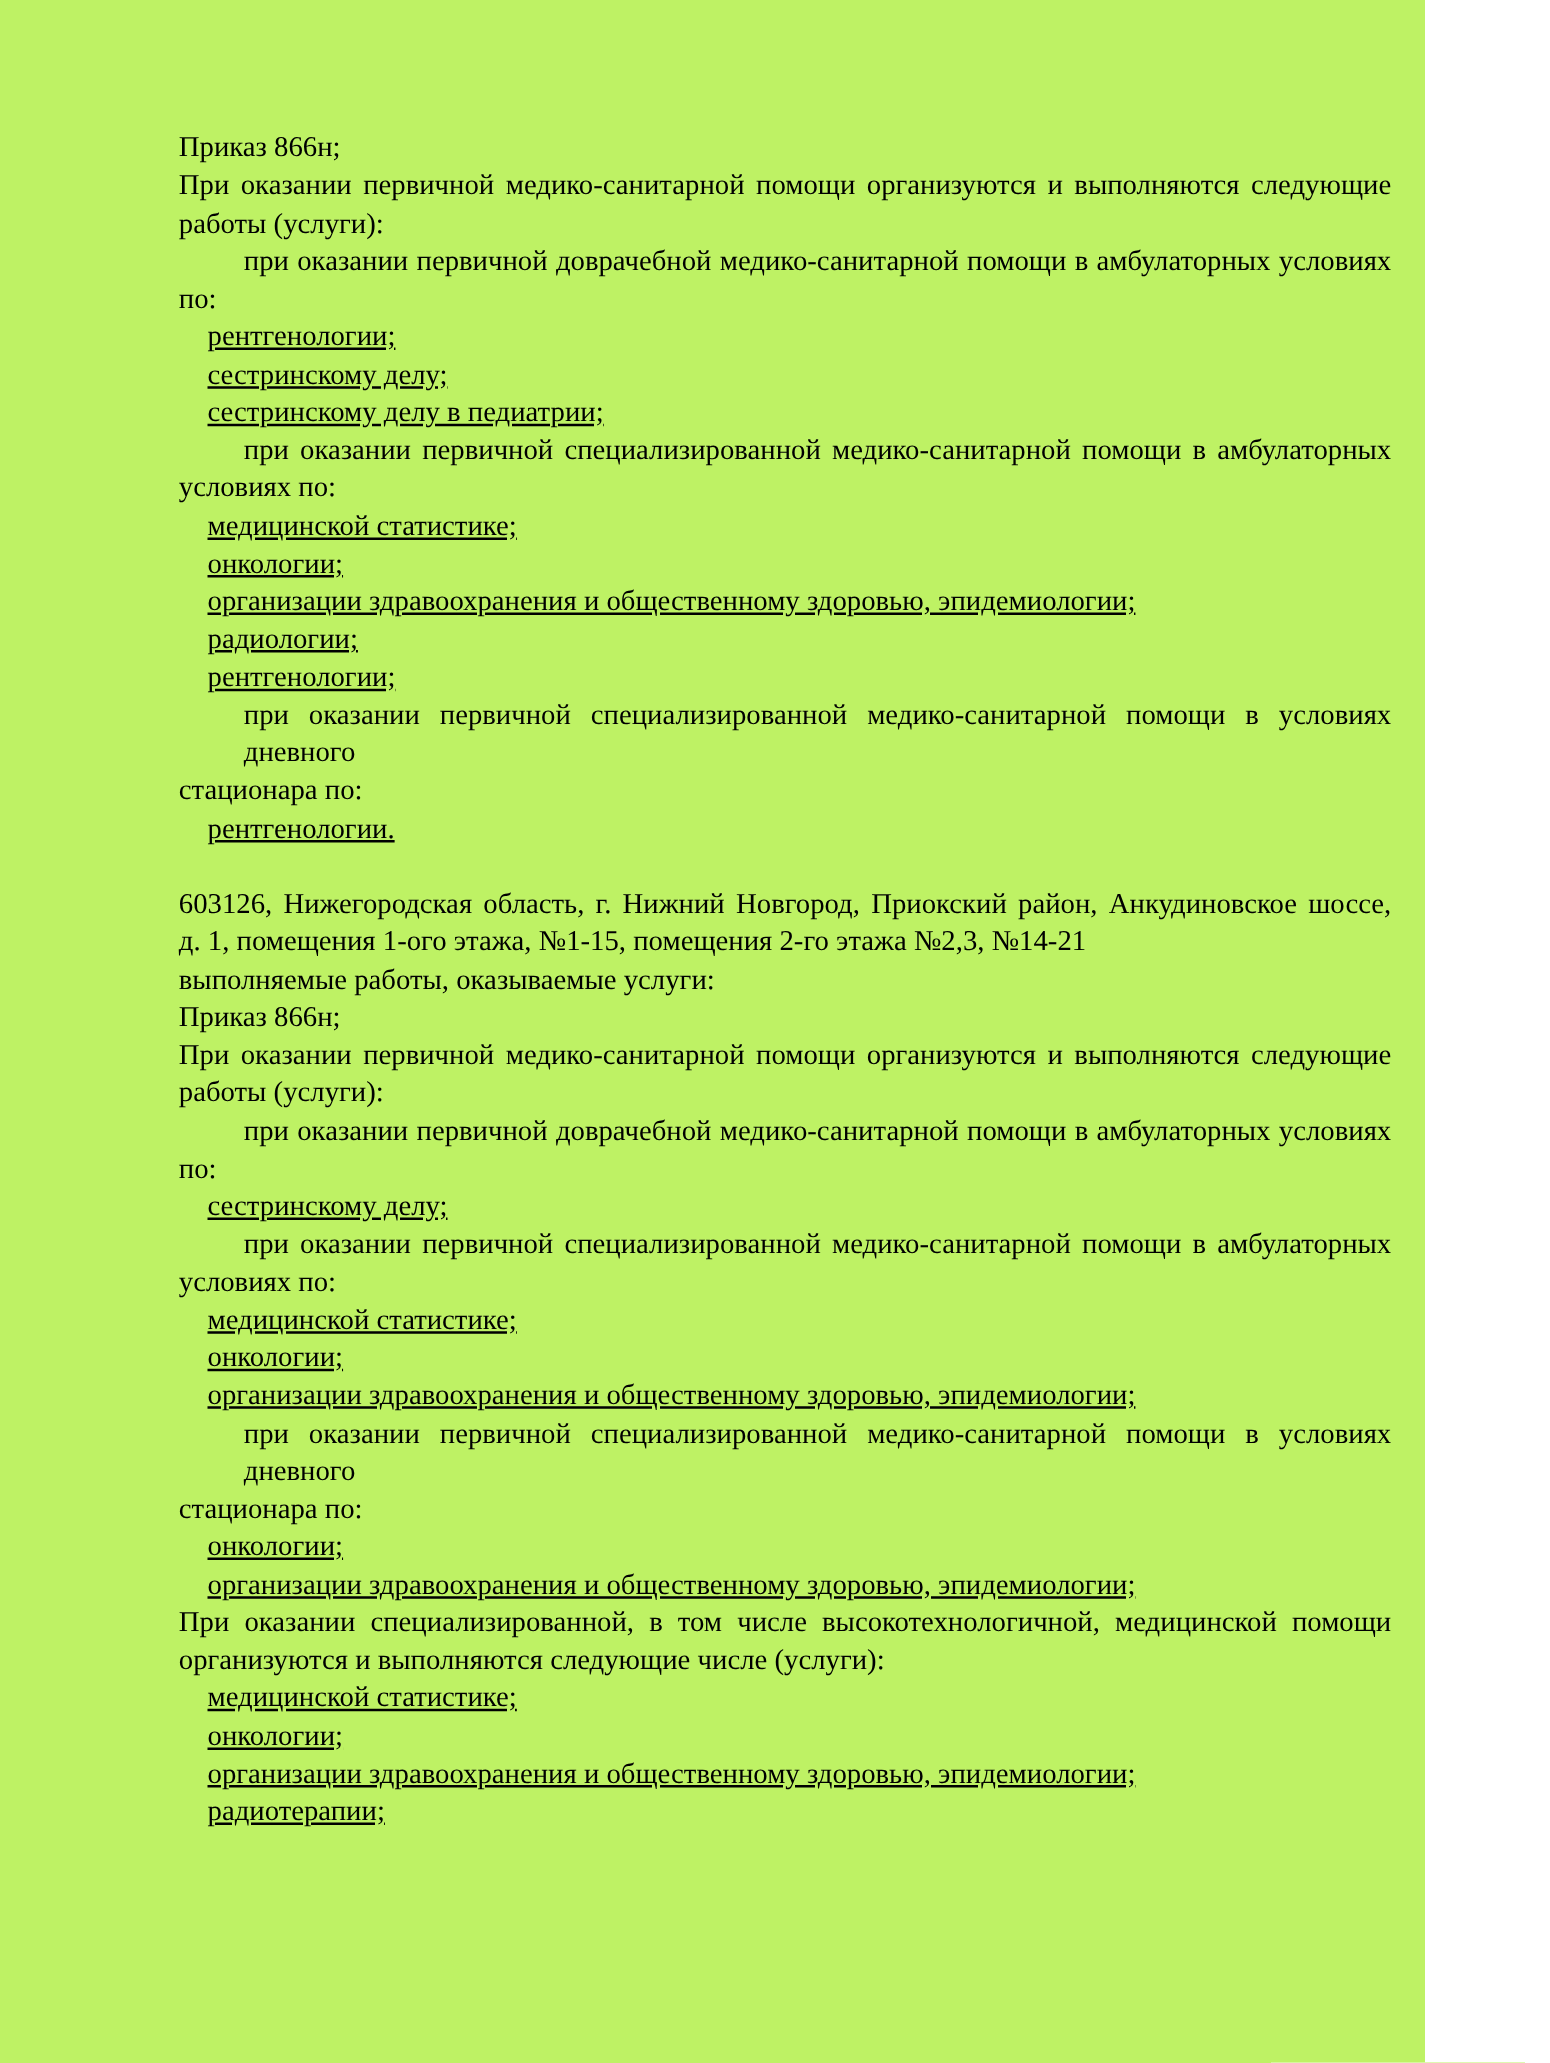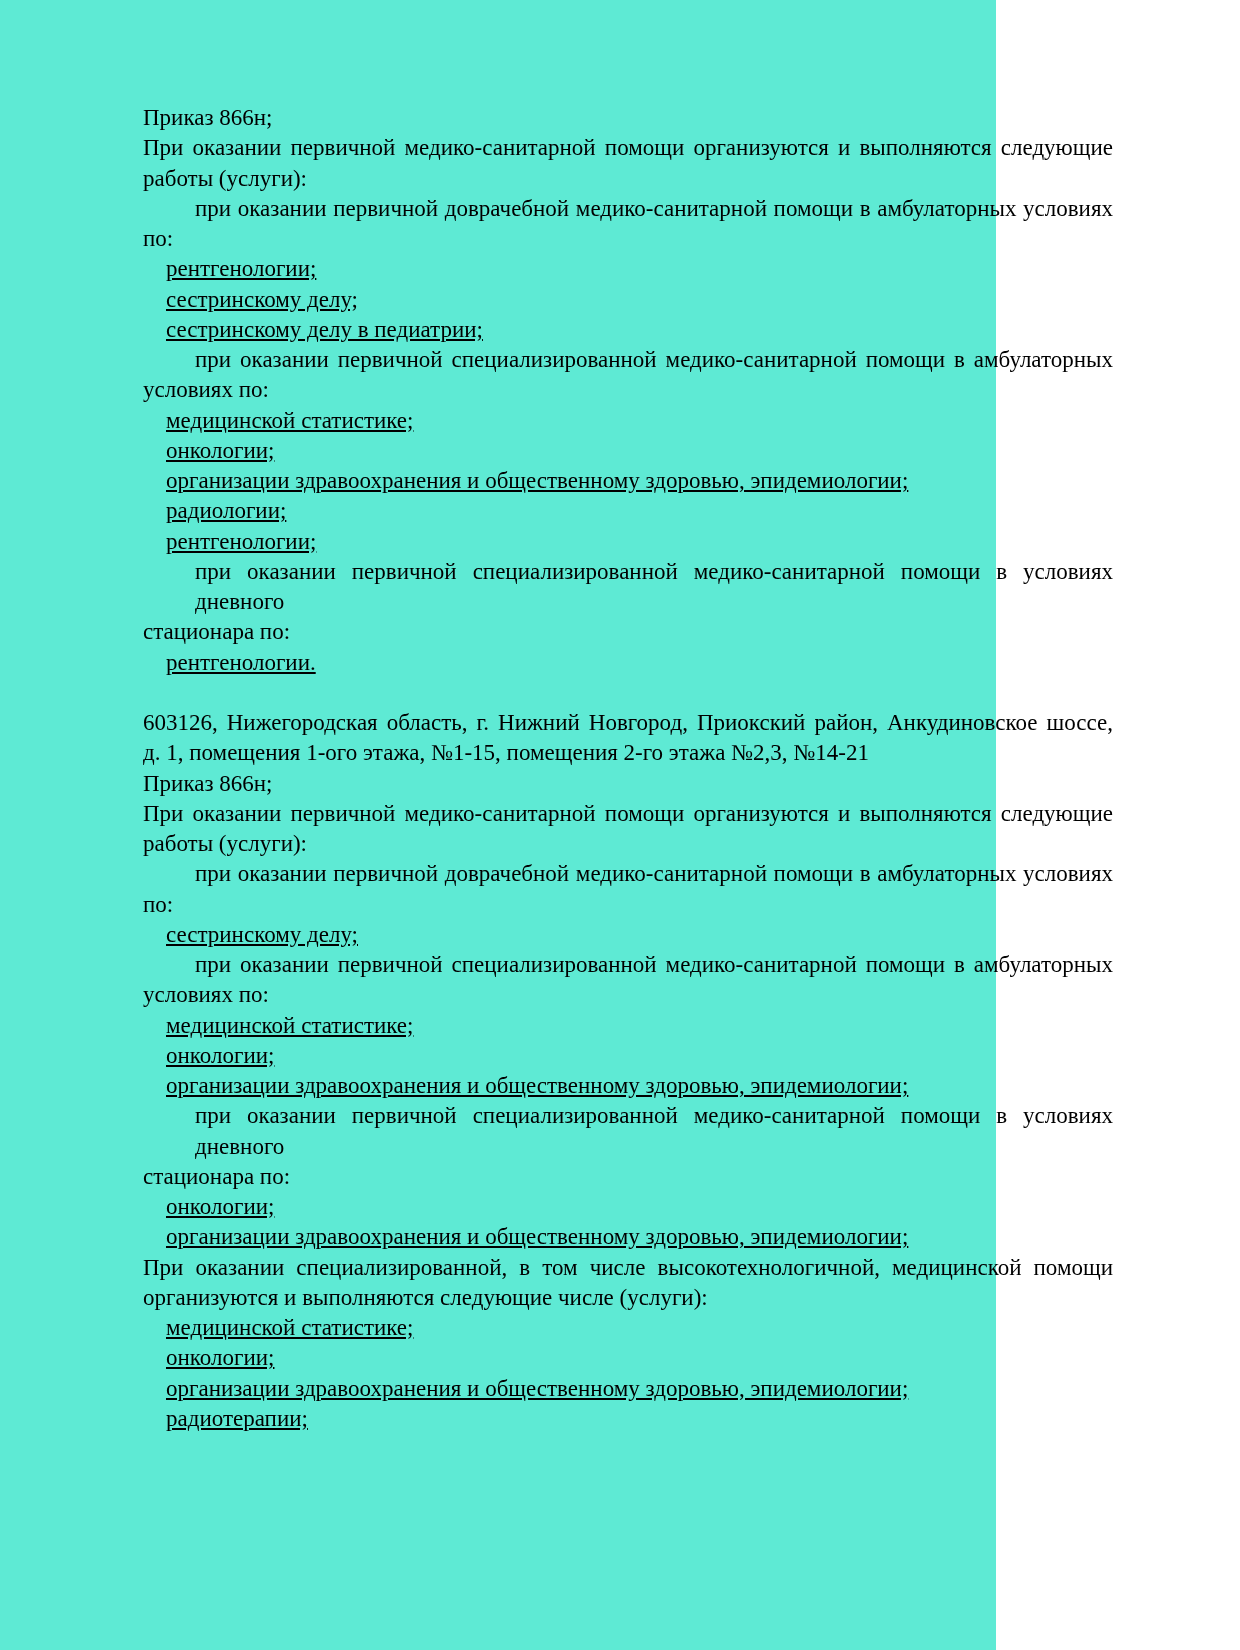--- a/index.html
+++ b/index.html
@@ -9,23 +9,23 @@
   body {
     width: 1240px;
     height: 1650px;
     background: #ffffff;
     color: #000000;
     font-family: "Liberation Serif", "DejaVu Serif", serif;
     overflow: hidden;
   }
   .page {
     position: relative;
-    width: 996px;
+    width: 1140px;
     height: 1650px;
-    background: #5eead4;
+    background: #bef264;
   }
   .doc {
     position: absolute;
     left: 143px;
     top: 103px;
     width: 970px;
     font-size: 23px;
     line-height: 30.25px;
     color: #000000;
   }
@@ -62,20 +62,21 @@
       <div class="line indent-2">онкологии;</div>
       <div class="line indent-2">организации здравоохранения и общественному здоровью, эпидемиологии;</div>
       <div class="line indent-2">радиологии;</div>
       <div class="line indent-2">рентгенологии;</div>
       <div class="line indent-1 fill">при оказании первичной специализированной медико-санитарной помощи в условиях дневного</div>
       <div class="line">стационара по:</div>
       <div class="line indent-2">рентгенологии.</div>
       <div class="line blank"></div>
       <div class="line fill">603126, Нижегородская область, г. Нижний Новгород, Приокский район, Анкудиновское шоссе,</div>
       <div class="line">д. 1, помещения 1-ого этажа, №1-15, помещения 2-го этажа №2,3, №14-21</div>
+      <div class="line">выполняемые работы, оказываемые услуги:</div>
       <div class="line">Приказ 866н;</div>
       <div class="line fill">При оказании первичной медико-санитарной помощи организуются и выполняются следующие</div>
       <div class="line">работы (услуги):</div>
       <div class="line indent-1 fill">при оказании первичной доврачебной медико-санитарной помощи в амбулаторных условиях</div>
       <div class="line">по:</div>
       <div class="line indent-2">сестринскому делу;</div>
       <div class="line indent-1 fill">при оказании первичной специализированной медико-санитарной помощи в амбулаторных</div>
       <div class="line">условиях по:</div>
       <div class="line indent-2">медицинской статистике;</div>
       <div class="line indent-2">онкологии;</div>

